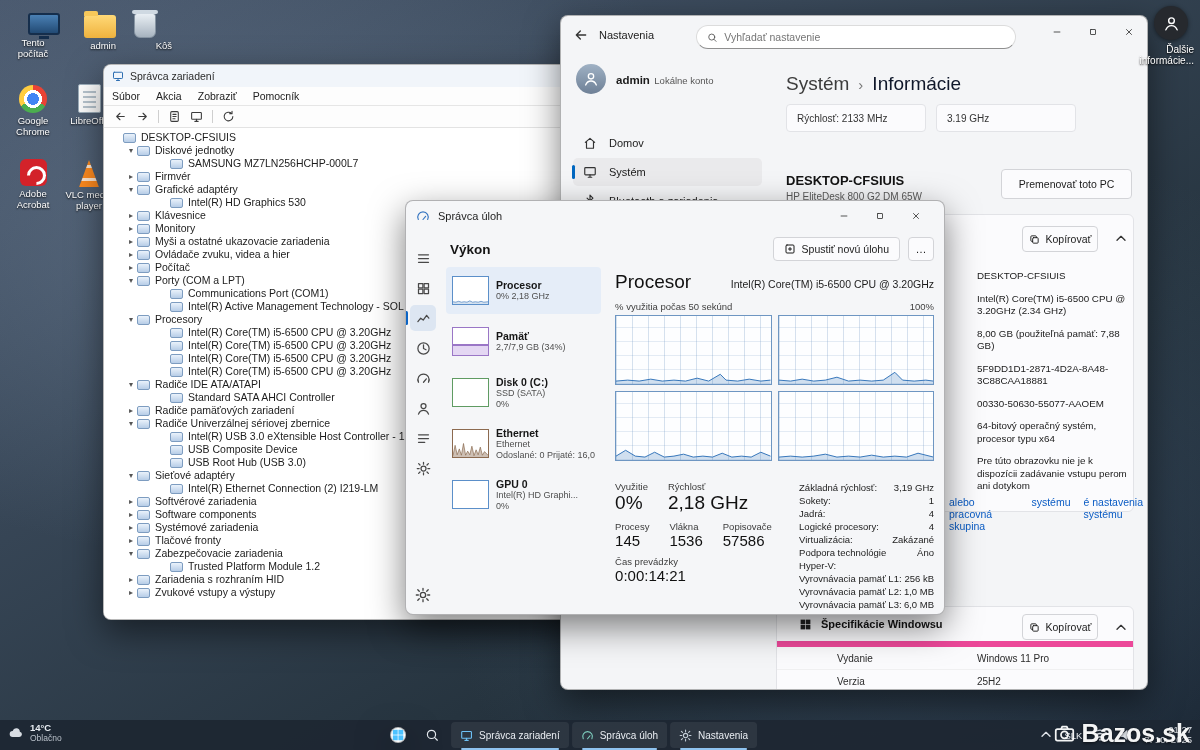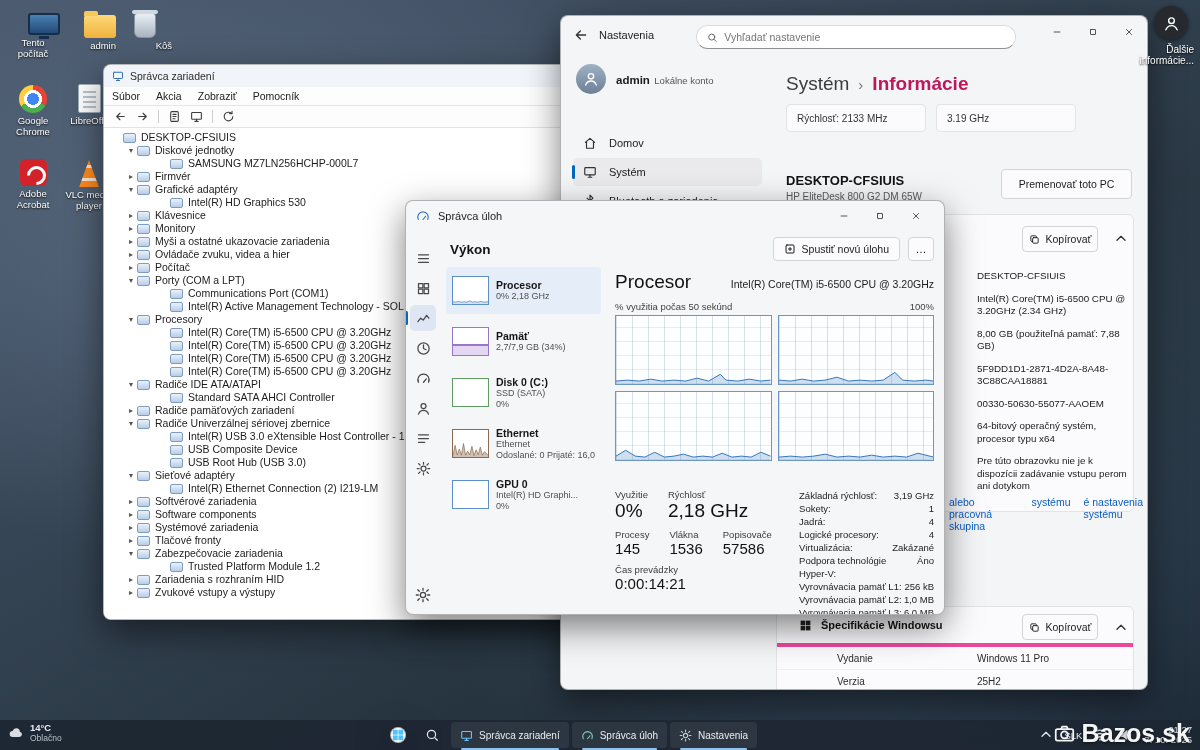--- a/index.html
+++ b/index.html
@@ -70,38 +70,38 @@
 .avatar svg{width:16px;height:16px}
 .accname{font-size:11.5px;font-weight:bold;color:#1b1b1b}
 .acctype{font-size:9.5px;color:#555}
 .st-nav{position:absolute;left:4px;top:112px;width:205px}
 .nitem{height:28px;margin:1px 8px;border-radius:5px;display:flex;align-items:center;gap:12px;padding-left:10px;font-size:11px;color:#1b1b1b;position:relative}
 .nitem svg{width:14px;height:14px;color:#333}
 .nitem.sel{background:#eaeaec}
 .nitem.sel::before{content:"";position:absolute;left:-1px;top:7px;bottom:7px;width:3px;border-radius:2px;background:#0067c0}
 .st-crumb{position:absolute;left:225px;top:57px;font-size:19px;color:#3c3c3c;display:flex;gap:9px;align-items:baseline}
 .st-crumb .sep{color:#777;font-size:15px}
-.st-crumb .page{font-weight:bold;color:#be185d}
+.st-crumb .page{font-weight:normal;color:#0f172a}
 .topcards{position:absolute;left:225px;top:88px;display:flex;gap:10px}
 .tcard{min-width:140px;height:28px;background:#fbfbfd;border:1px solid #e2e3e7;border-radius:4px;font-size:10px;color:#333;display:flex;align-items:center;padding:0 10px}
 .devname{position:absolute;left:225px;top:157px}
 .devname b{font-size:13px;color:#131313;display:block}
 .devname small{font-size:10px;color:#5a5a5a;display:block;margin-top:3px}
 .btn{background:#fbfbfd;border:1px solid #d3d4d8;border-radius:4px;font-size:10.5px;color:#1b1b1b;display:flex;align-items:center;justify-content:center;gap:6px;font-family:inherit}
 #renamebtn{position:absolute;left:440px;top:153px;width:131px;height:30px}
 .card{position:absolute;background:#fbfbfd;border:1px solid #e2e3e7;border-radius:6px}
 #speccard{left:215px;top:198px;width:358px;height:298px}
 #speccard .btn{position:absolute;left:245px;top:11px;width:76px;height:26px}
 .cardchev{position:absolute;left:336px;top:16px;width:12px;height:12px;color:#333}
 .spec-values{position:absolute;left:200px;top:55px;width:152px}
 .specv{font-size:9.8px;line-height:12.5px;color:#1a1a1a;margin-bottom:10px}
 .st-links{position:absolute;left:388px;top:480px;display:flex;flex-direction:row;gap:13px}
 .st-links span{font-size:10.5px;color:#0b5cc4}
 #winspec{left:215px;top:590px;width:358px;height:100px}
-.ws-head{position:absolute;left:0;top:0;right:0;height:40px;display:flex;align-items:center;gap:9px;padding-left:22px;border-bottom:4px solid #ec4899}
+.ws-head{position:absolute;left:0;top:0;right:0;height:40px;display:flex;align-items:center;gap:9px;padding-left:22px;border-bottom:6px solid #ec4899}
 .ws-head svg{width:13px;height:13px;color:#222}
 .ws-head b{font-size:11px;color:#141414}
 #winspec .btn{position:absolute;left:245px;top:7px;width:76px;height:26px}
 #winspec .cardchev{top:13px}
 .ws-rows{position:absolute;left:0;top:40px;right:0}
 .wsrow{height:23px;display:flex;align-items:center;font-size:10px;color:#2b2b2b;border-bottom:1px solid #f0f0f1}
 .wsl{margin-left:60px;width:140px}
 .wsv{position:absolute;left:200px}
 
 #taskmgr{left:405px;top:200px;width:540px;height:415px;z-index:4;background:#f5f6f8}
@@ -145,21 +145,21 @@
 .tm-mainhead h2{font-size:19px;font-weight:normal;color:#111}
 .tm-mainhead span{font-size:10.5px;color:#1c1c1c;padding-bottom:3px}
 .glabel{display:flex;justify-content:space-between;font-size:9.5px;color:#3f3f3f;margin:8px 0 3px}
 .cpugrid{display:grid;grid-template-columns:1fr 1fr;gap:6px}
 .cpubox{position:relative;height:70px;border:1px solid #6e96c2;background:
  repeating-linear-gradient(90deg, rgba(110,150,194,.28) 0 1px, rgba(0,0,0,0) 1px 16px),
  repeating-linear-gradient(0deg, rgba(110,150,194,.18) 0 1px, rgba(0,0,0,0) 1px 14px),#fdfeff}
 .cpubox svg{position:absolute;inset:0;width:100%;height:100%}
 .gline{fill:none;stroke:#3273b8;stroke-width:1}
 .gfill{fill:rgba(50,115,184,.22);stroke:none}
-.tm-stats{display:flex;margin-top:28px;gap:12px}
+.tm-stats{display:flex;margin-top:20px;gap:12px}
 .tm-statsleft{flex:0 0 172px}
 .statgrp{display:flex;gap:20px;margin-bottom:7px}
 .stat small{display:block;font-size:9.5px;color:#3b3b3b}
 .stat b{display:block;font-weight:normal;color:#111}
 .statgrp.big .stat b{font-size:19px}
 .statgrp.mid .stat b{font-size:15px}
 .tm-details{flex:1;min-width:0}
 .drow{display:flex;justify-content:space-between;font-size:9.5px;color:#222;line-height:13px}
 .drow .dv{text-align:right}
 

